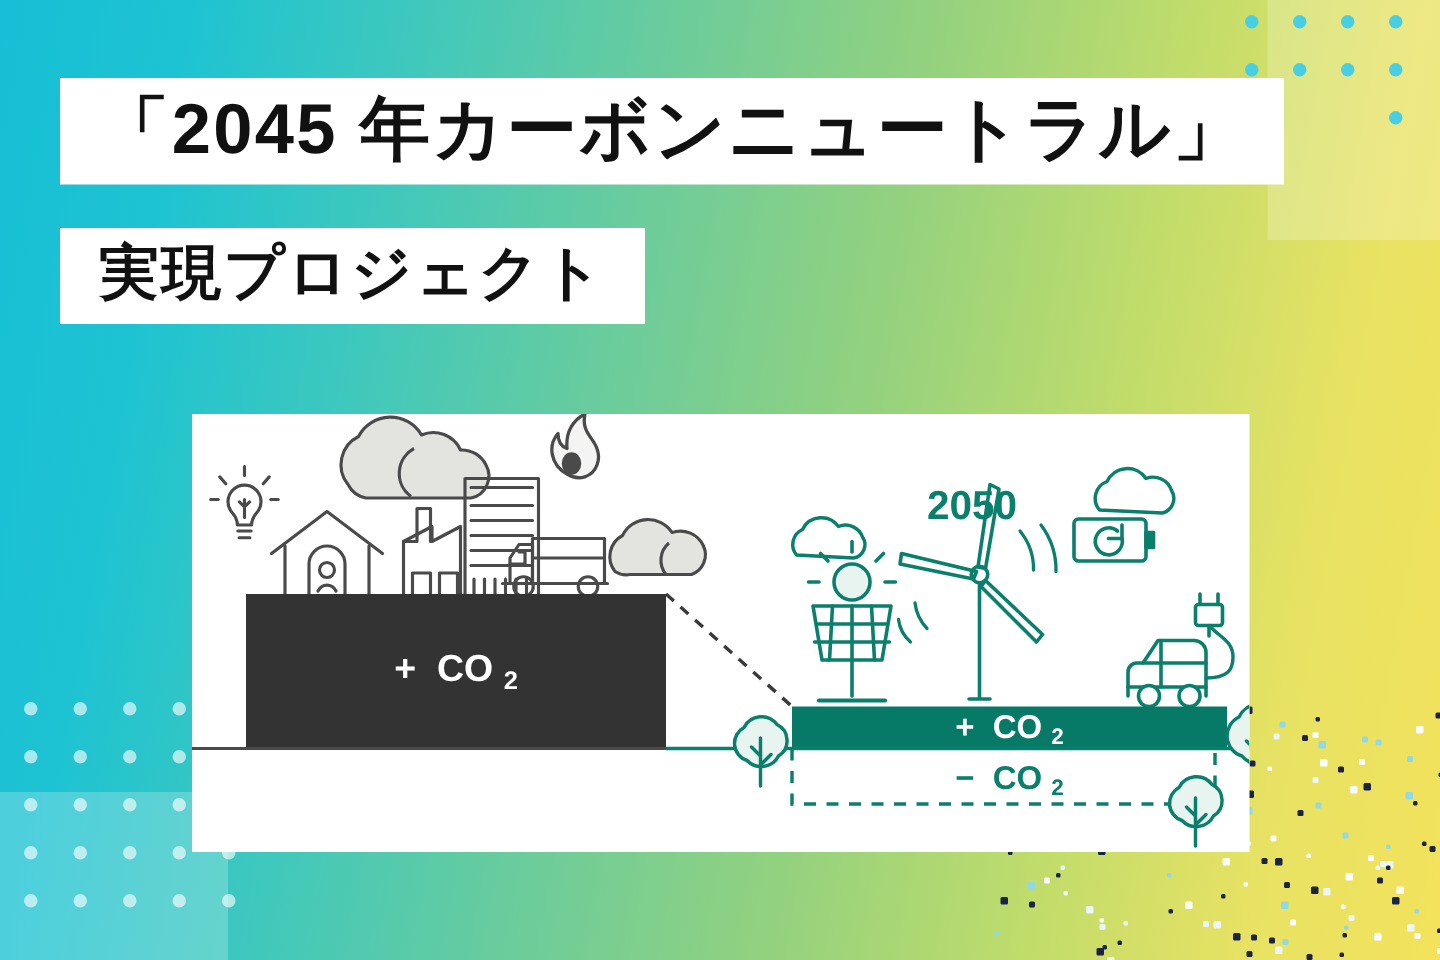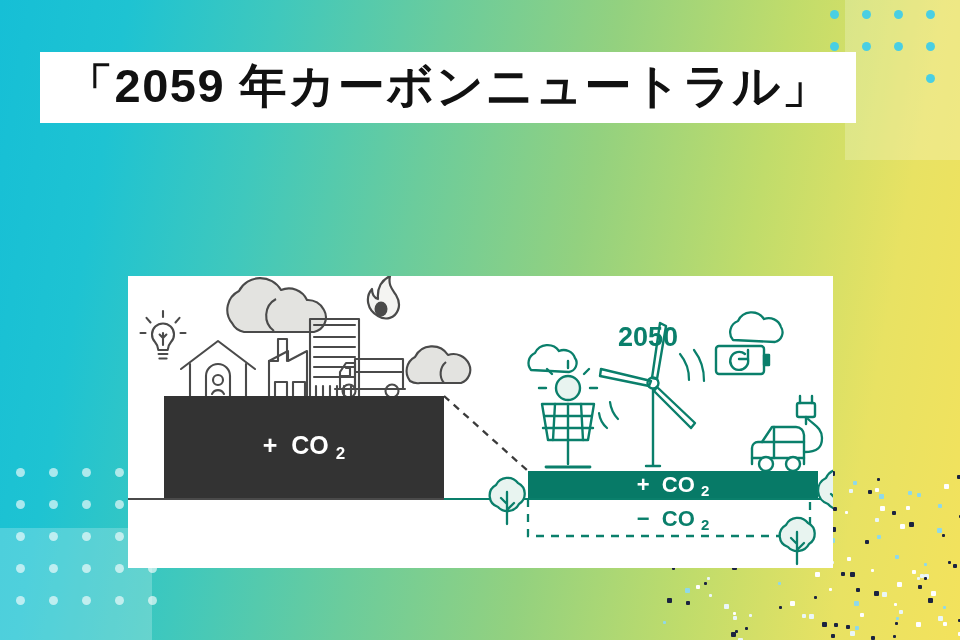--- a/index.html
+++ b/index.html
@@ -275,23 +275,26 @@
       <i style="left: 85.0902px; top: 157.253px; background: rgb(27, 35, 64); width: 3px; height: 3px;"></i>
       <i style="left: 5.0467px; top: 94.2799px; background: rgb(255, 255, 255); width: 4px; height: 4px;"></i>
       <i style="left: 63.8215px; top: 134.195px; background: rgb(234, 246, 248); width: 5px; height: 5px;"></i>
       <i style="left: 215.475px; top: 18.0846px; background: rgb(255, 255, 255); width: 4px; height: 4px;"></i>
       <i style="left: 271.269px; top: 120.83px; background: rgb(255, 255, 255); width: 5px; height: 5px;"></i>
       <i style="left: 49.1147px; top: 10.3946px; background: rgb(27, 35, 64); width: 3px; height: 3px;"></i>
       <i style="left: 3.01603px; top: 150.554px; background: rgb(143, 217, 232); width: 3px; height: 3px;"></i>
     </div>
 
   <div class="title-row">
-    <div class="title-text">「2059 年カーボンニュートラル」</div>
+    <div class="title-text">「2045 年カーボンニュートラル」</div>
   </div>
 
+  <div class="subtitle-row">
+    <div class="subtitle-text">実現プロジェクト</div>
+  </div>
 
 
   <div class="illus-panel">
     <svg class="illus-svg" viewBox="0 0 705 292">
 
       <defs>
         <g id="cloudShape">
           <path d="M8,26 a13,13 0 0,1 2,-22 a16,16 0 0,1 28,-3 a14,14 0 0,1 22,8
                    a12,12 0 0,1 -6,22 Z"></path>
         </g>

